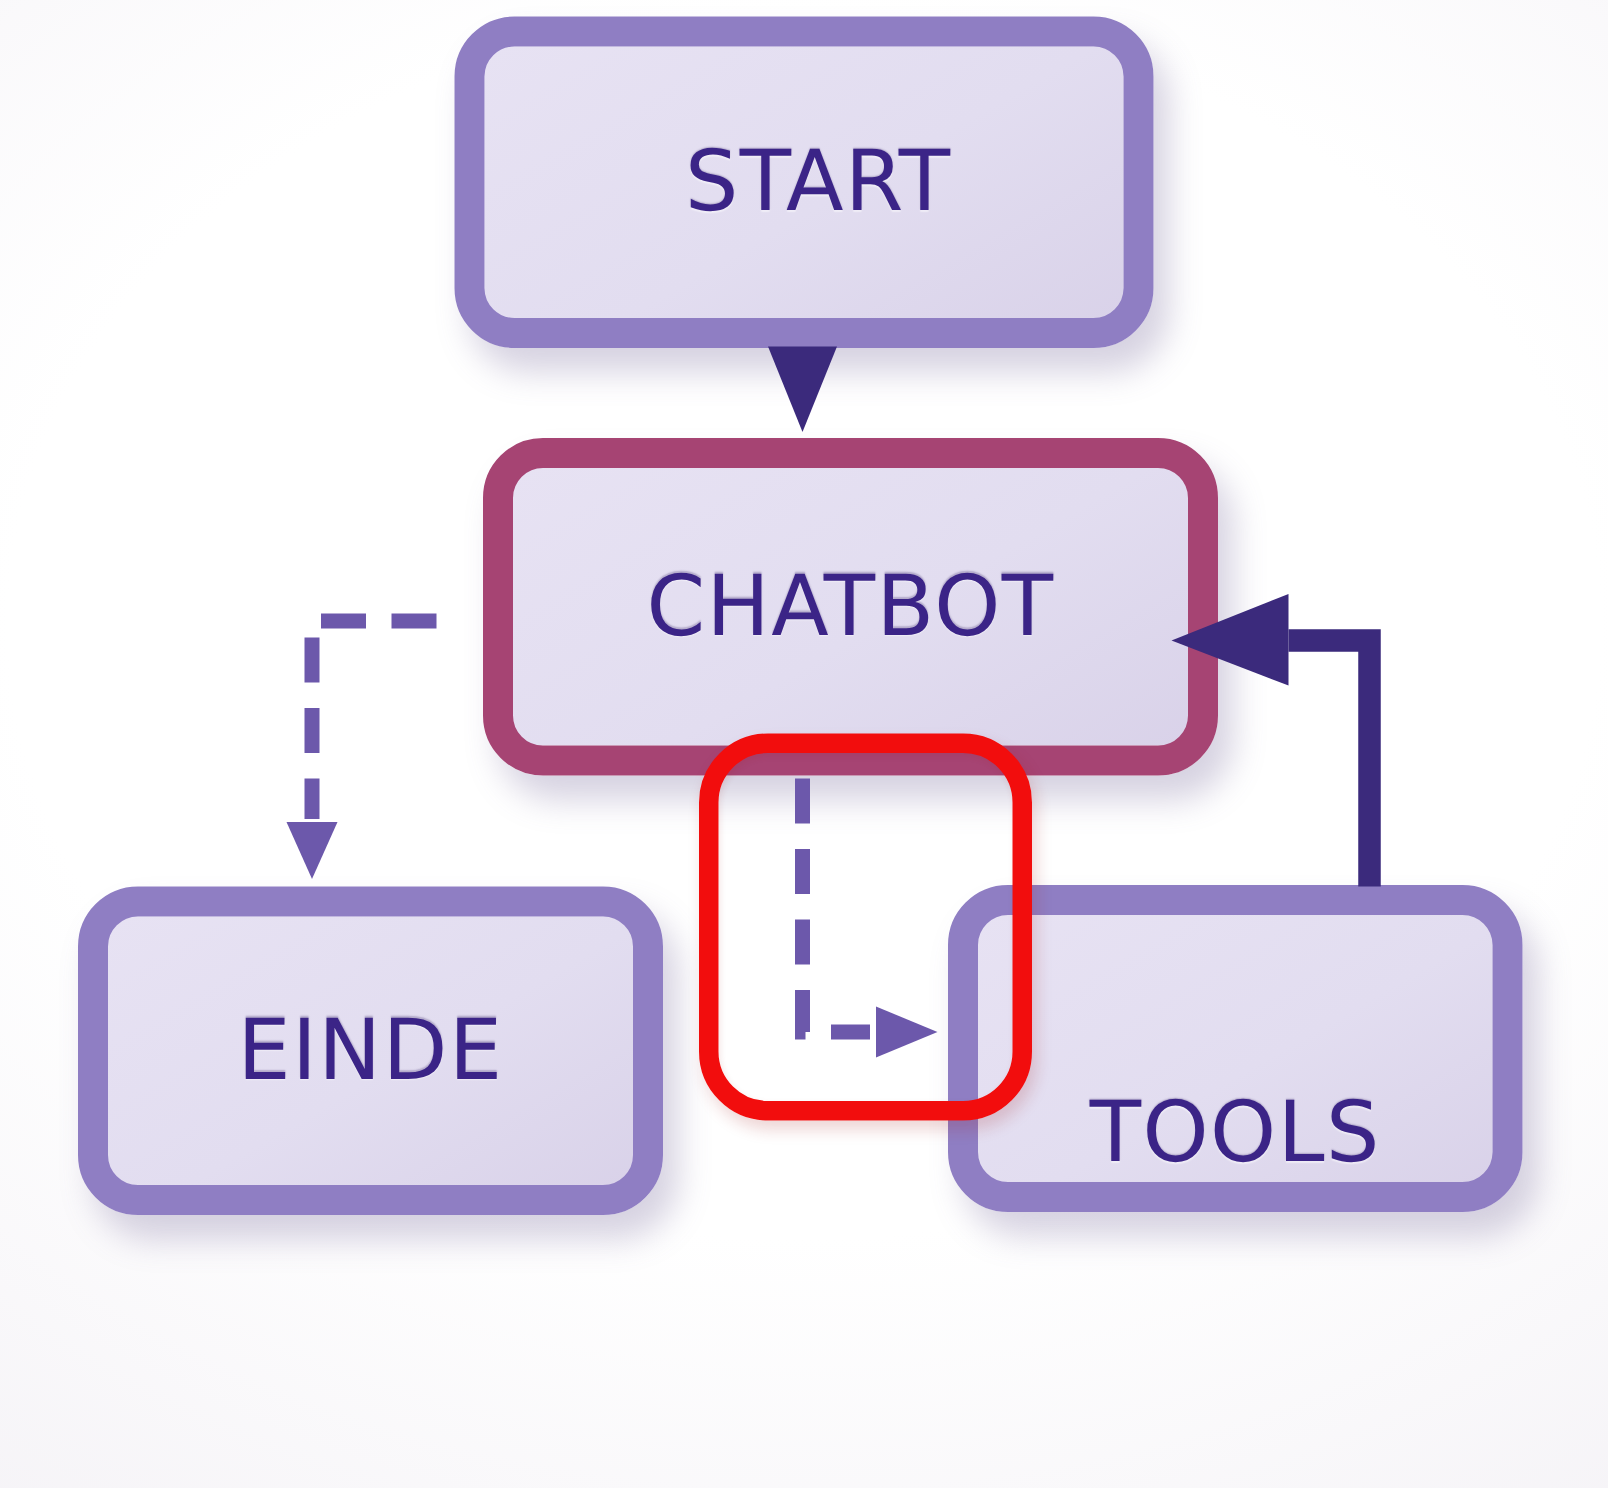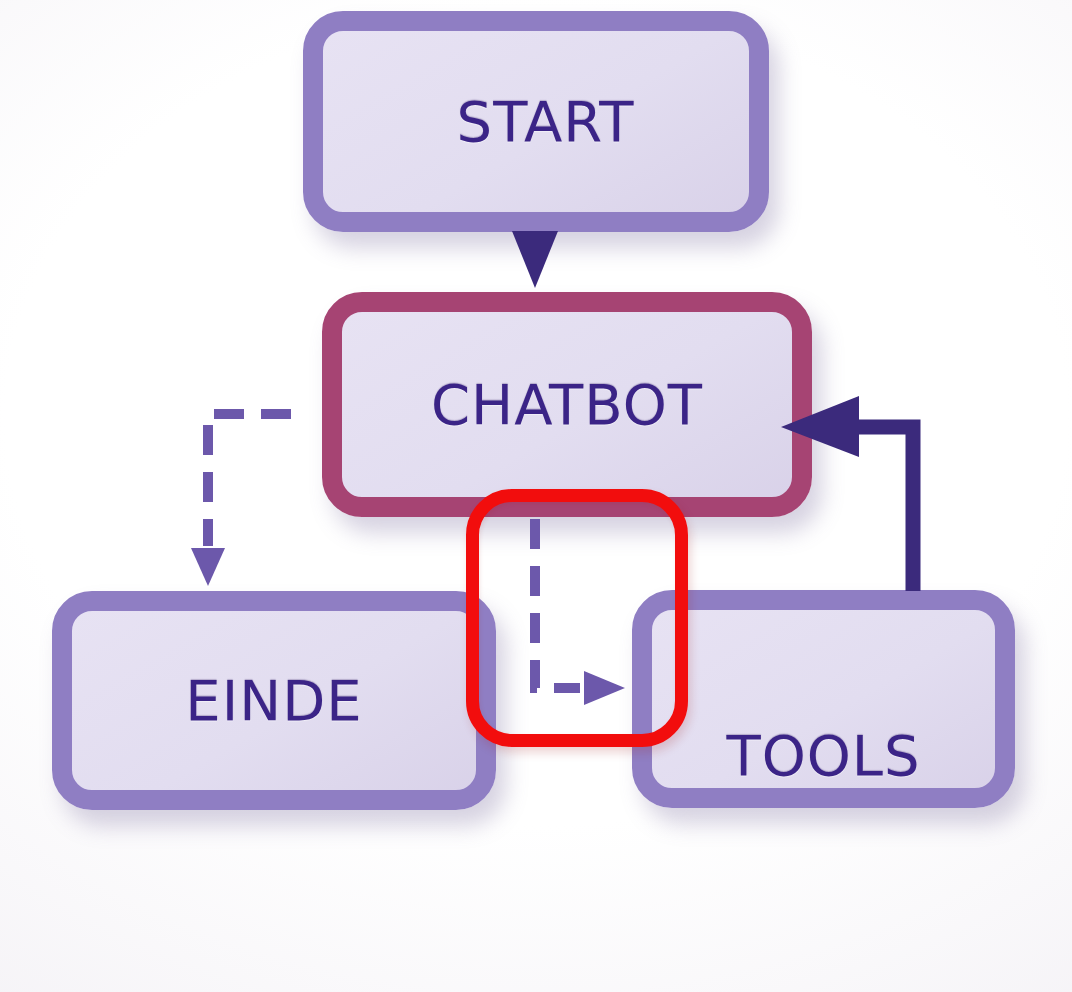--- a/index.html
+++ b/index.html
@@ -31,21 +31,21 @@
   .node-label {
     color: var(--node_text, #3b2487);
     font-size: 56px;
     letter-spacing: 1px;
     text-shadow: 0 1px 1px rgba(255,255,255,0.5), 0 -1px 1px rgba(40,20,90,0.25);
     user-select: none;
   }
   .node-start   { left: 303px; top: 11px;  width: 466px; height: 221px; padding-left: 19px; }
   .node-chatbot { left: 294px; top: 292px; width: 490px; height: 225px;
                   border-color: var(--chatbot_border, #a64473); z-index: 2; margin-left: 28px; }
-  .node-einde   { left: 52px;  top: 591px; width: 444px; height: 219px; }
+  .node-einde   { left: 52px;  top: 591px; width: 390px; height: 219px; }
   .node-tools   { left: 632px; top: 590px; width: 383px; height: 218px; align-items: flex-end; }
 
   .connectors {
     position: absolute;
     left: 0; top: 0;
     width: 1072px; height: 992px;
     z-index: 3;
     pointer-events: none;
   }
   .edge-dashed {

